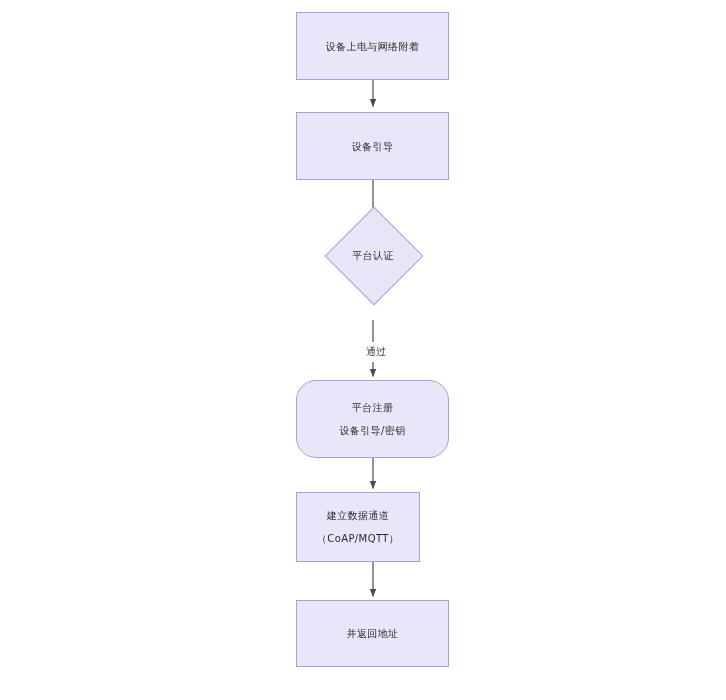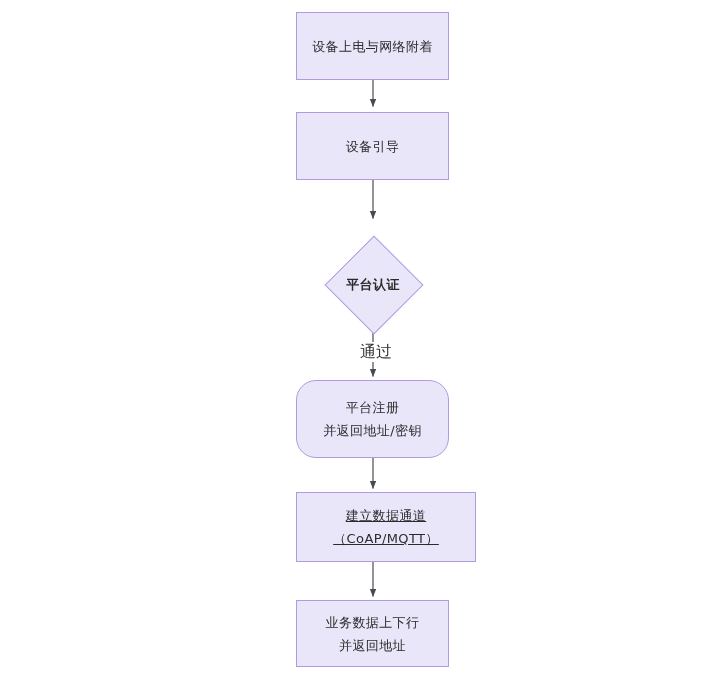--- a/index.html
+++ b/index.html
@@ -36,21 +36,21 @@
   
   .node {
     position: absolute;
     box-sizing: border-box;
     display: flex;
     flex-direction: column;
     align-items: center;
     justify-content: center;
     text-align: left;
     color: #2b2b2b;
-    font-size: 13px;
+    font-size: 10px;
     line-height: 23px;
     letter-spacing: 0.4px;
   }
 
   .node.rect {
     background: #e9e6fa;
     border: 1.6px solid #b39ae0;
   }
 
   
@@ -78,21 +78,21 @@
   .node-line {
     display: block;
     white-space: nowrap;
   }
 
   
   .edge-label {
     position: absolute;
     background: #ffffff;
     color: #333333;
-    font-size: 16px;
+    font-size: 10px;
     line-height: 18px;
     padding: 1px 3px;
     white-space: nowrap;
     text-align: center;
   }
 </style>
 </head>
 <body>
 
 <div id="canvas">
@@ -126,35 +126,34 @@
   </svg>
 
   <div class="node rect" id="node-n1" style="left:296px; top:12px; width:153px; height:68px;">
     <span class="node-line">设备上电与网络附着</span>
   </div>
 
   <div class="node rect" id="node-n2" style="left:296px; top:112px; width:153px; height:68px;">
     <span class="node-line">设备引导</span>
   </div>
 
-  <div class="node diamond" id="node-n3" style="left:325px; top:236px; width:96px; height:96px;font-weight:bold;">
+  <div class="node diamond" id="node-n3" style="left:325px; top:207px; width:96px; height:96px;">
     <span class="dia-shape"></span>
     <span class="node-line dia-label">平台认证</span>
   </div>
 
   <div class="edge-label" id="edge-label-n3-n4" style="left:353px; top:342px; width:40px;">通过</div>
 
   <div class="node rect" id="node-n4" style="left:296px; top:380px; width:153px; height:78px;border-radius:20px;">
     <span class="node-line">平台注册</span>
-    <span class="node-line">并返回地址/密钥</span>
+    <span class="node-line">设备引导/密钥</span>
   </div>
 
-  <div class="node rect" id="node-n5" style="left:296px; top:492px; width:180px; height:70px;text-decoration:underline;">
+  <div class="node rect" id="node-n5" style="left:296px; top:492px; width:124px; height:70px;">
     <span class="node-line">建立数据通道</span>
     <span class="node-line">（CoAP/MQTT）</span>
   </div>
 
   <div class="node rect" id="node-n6" style="left:296px; top:600px; width:153px; height:67px;">
-    <span class="node-line">业务数据上下行</span>
     <span class="node-line">并返回地址</span>
   </div>
 
 </div>
 
 </body></html>

